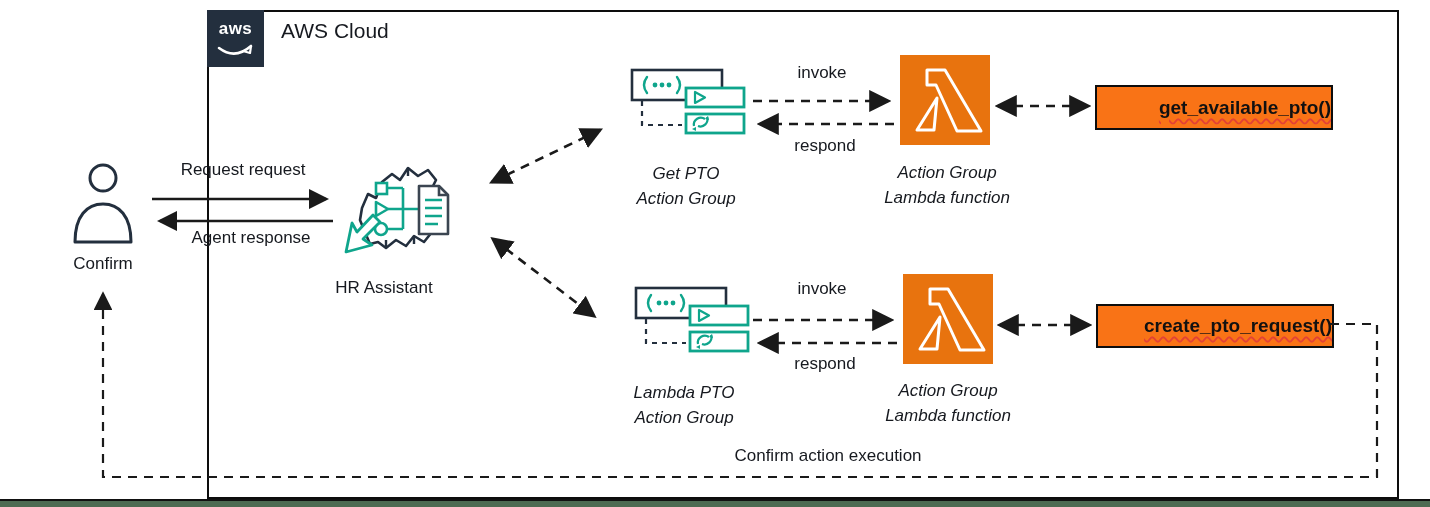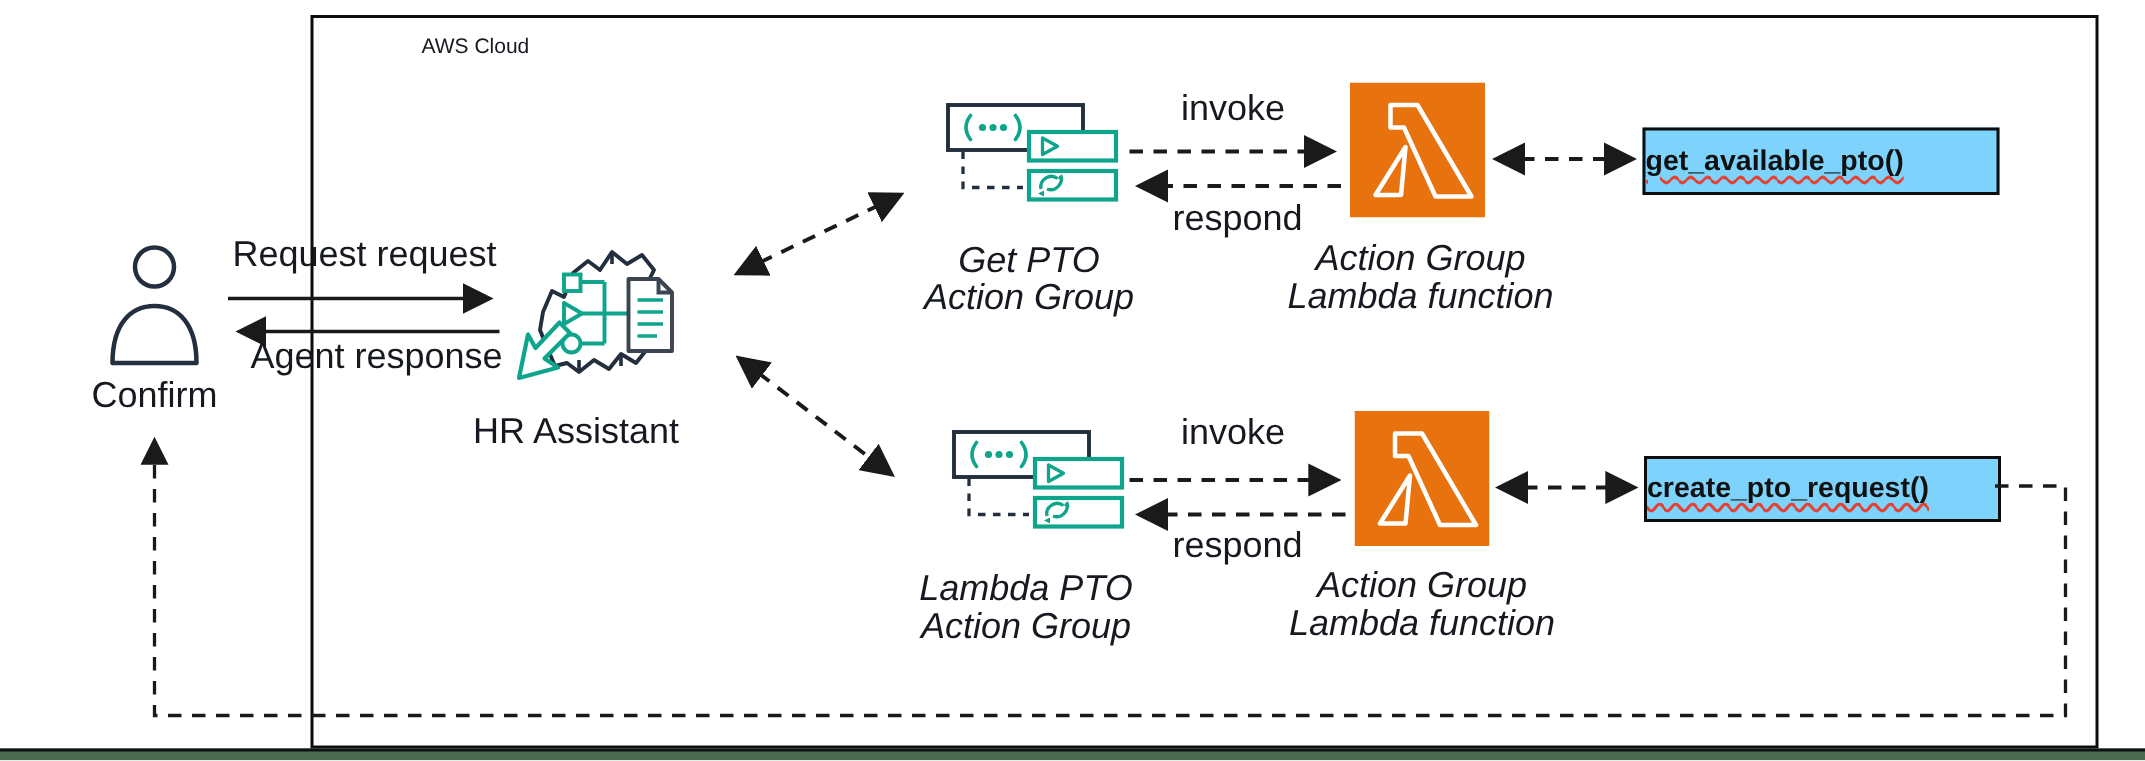--- a/index.html
+++ b/index.html
@@ -1,42 +1,49 @@
 <!DOCTYPE html>
 <html><head>
 <meta charset="utf-8">
 <style>
   html,body{margin:0;padding:0;background:#fff;}
   #canvas{
     position:relative;width:1430px;height:507px;background:#fff;overflow:hidden;
     font-family:"Liberation Sans",sans-serif;color:#16191f;
   }
   .abs{position:absolute;}
-  .lbl{position:absolute;font-size:24px;line-height:23px;white-space:nowrap;transform:translateX(-50%);text-align:center;color:#16191f;}
+  .lbl{position:absolute;font-size:17px;line-height:23px;white-space:nowrap;transform:translateX(-50%);text-align:center;color:#16191f;}
   .lbl2{line-height:25px;font-style:italic;}
   
   #cloud-box{left:207px;top:10px;width:1188px;height:485px;border:2px solid #0d0d0d;background:transparent;}
   #aws-logo{left:207px;top:10px;width:57px;height:57px;background:#232f3e;z-index:3;}
   #aws-logo .aws-word{position:absolute;left:0;right:0;top:9px;text-align:center;color:#fff;font-size:17px;font-weight:bold;letter-spacing:0.5px;}
-  #cloud-label{left:281px;top:19px;transform:none;font-size:14px;}
+  #cloud-label{left:281px;top:19px;transform:none;font-size:21px;}
   
-  .fn-box{position:absolute;border:2px solid #0d0d0d;background:#7dd3fc;display:flex;align-items:center;justify-content:flex-start;}
+  .fn-box{position:absolute;border:2px solid #0d0d0d;background:#f97316;display:flex;align-items:center;justify-content:flex-end;}
   .fn-text{font-size:19px;font-weight:bold;color:#111;
     text-decoration-line:underline;text-decoration-style:wavy;text-decoration-color:#e34234;
     text-decoration-thickness:1.5px;text-underline-offset:4px;}
   #overlay{position:absolute;left:0;top:0;width:1430px;height:507px;z-index:2;pointer-events:none;}
   .icon{z-index:3;}
   #bottom-bar{left:0;bottom:0;width:1430px;height:6px;background:#4d6b52;border-top:2px solid #111;z-index:4;}
 </style>
 </head>
 <body>
 
 <div id="canvas">
 
   <div id="cloud-box" class="abs"></div>
+  <div id="aws-logo" class="abs">
+    <div class="aws-word">aws</div>
+    <svg class="abs" style="left:0;top:0" width="57" height="57" viewBox="0 0 57 57">
+      <path d="M12,38 Q28,50 44,36" fill="none" stroke="#fff" stroke-width="2.6" stroke-linecap="round"></path>
+      <path d="M44,36 l-1,7 l-7,-2" fill="none" stroke="#fff" stroke-width="2.2" stroke-linecap="round" stroke-linejoin="round"></path>
+    </svg>
+  </div>
   <div id="cloud-label" class="lbl">AWS Cloud</div>
 
   <svg id="overlay">
     <defs>
       <marker id="mA" viewBox="0 0 10 10" refX="8.5" refY="5" markerWidth="8.5" markerHeight="8.5" orient="auto-start-reverse">
         <path d="M0,0 L10,5 L0,10 Z" fill="#1a1a1a"></path>
       </marker>
     </defs>
 
     <path d="M152,199 H326" stroke="#1a1a1a" stroke-width="2.4" fill="none" marker-end="url(#mA)"></path>
@@ -154,16 +161,17 @@
   </svg>
   <div class="lbl lbl2" style="left:948px;top:378px">
     <div>Action Group</div>
     <div>Lambda function</div>
   </div>
 
   <div class="fn-box" style="left:1096px;top:304px;width:234px;height:40px">
     <span class="fn-text">create_pto_request()</span>
   </div>
 
+  <div class="lbl" style="left:828px;top:444px">Confirm action execution</div>
 
   <div id="bottom-bar" class="abs"></div>
 
 </div>
 
 </body></html>

